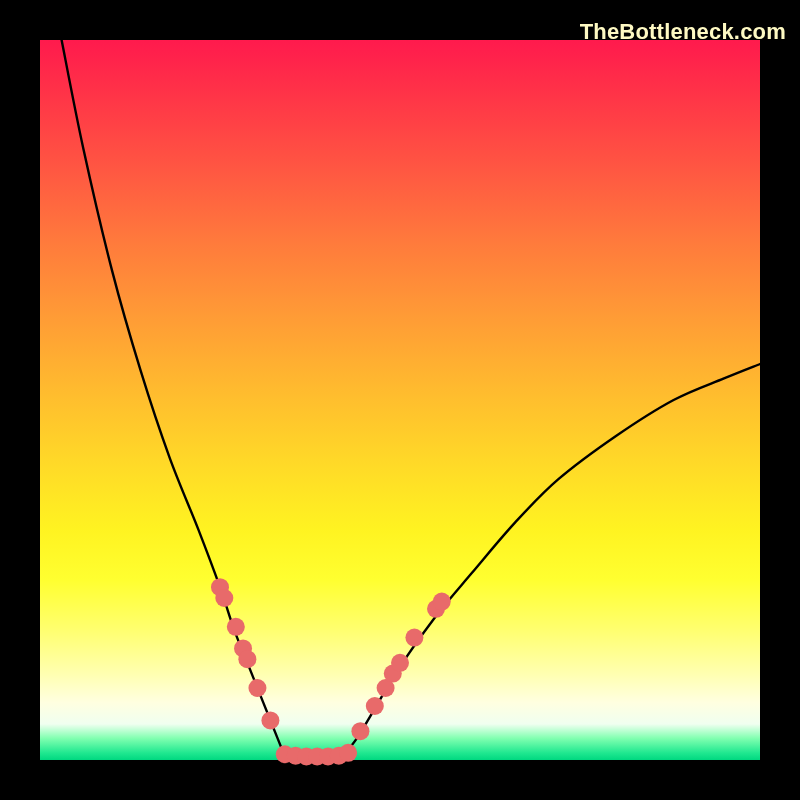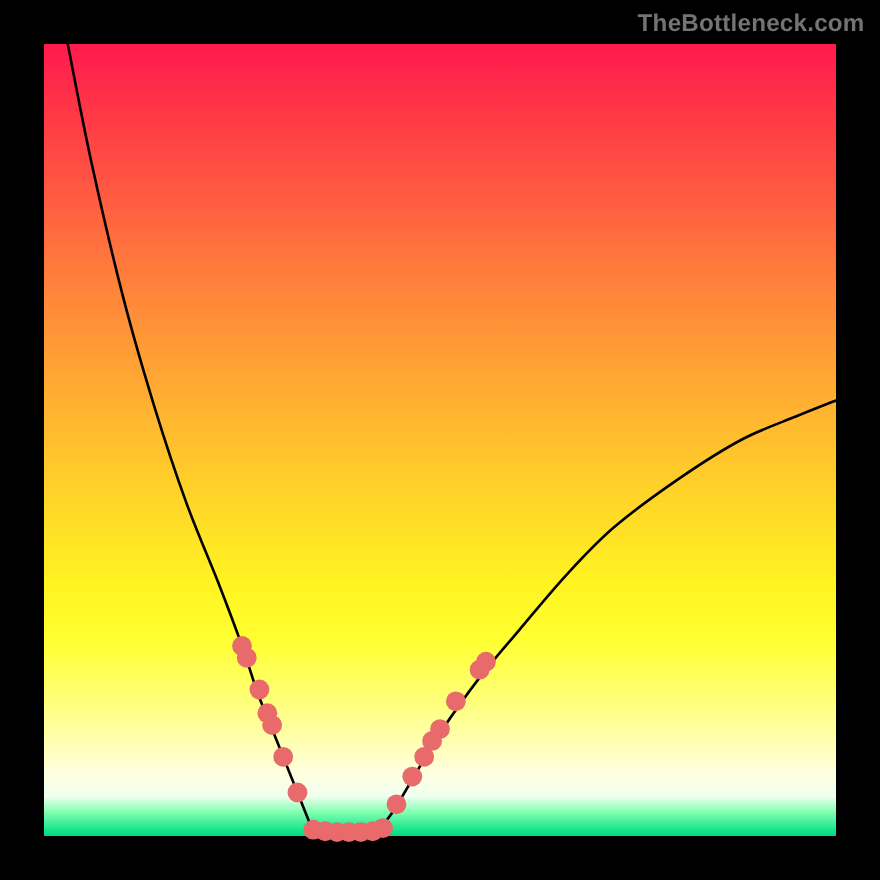--- a/index.html
+++ b/index.html
@@ -38,26 +38,26 @@
       #ffffb0 88%,
       #ffffe0 92%,
       #f0fff0 95%,
       #80ffb0 97%,
       #20e890 99%,
       #00d880 100%
     );
   }
   .watermark {
     position: absolute;
-    top: 8px;
+    top: 19px;
     right: 14px;
     font-family: Arial, Helvetica, sans-serif;
     font-size: 22px;
     font-weight: 600;
-    color: #737373;
+    color: #fef9c3;
     letter-spacing: 0.2px;
     user-select: none;
   }
   svg.curves {
     position: absolute;
     left: 0;
     top: 0;
     width: 720px;
     height: 720px;
     overflow: visible;

